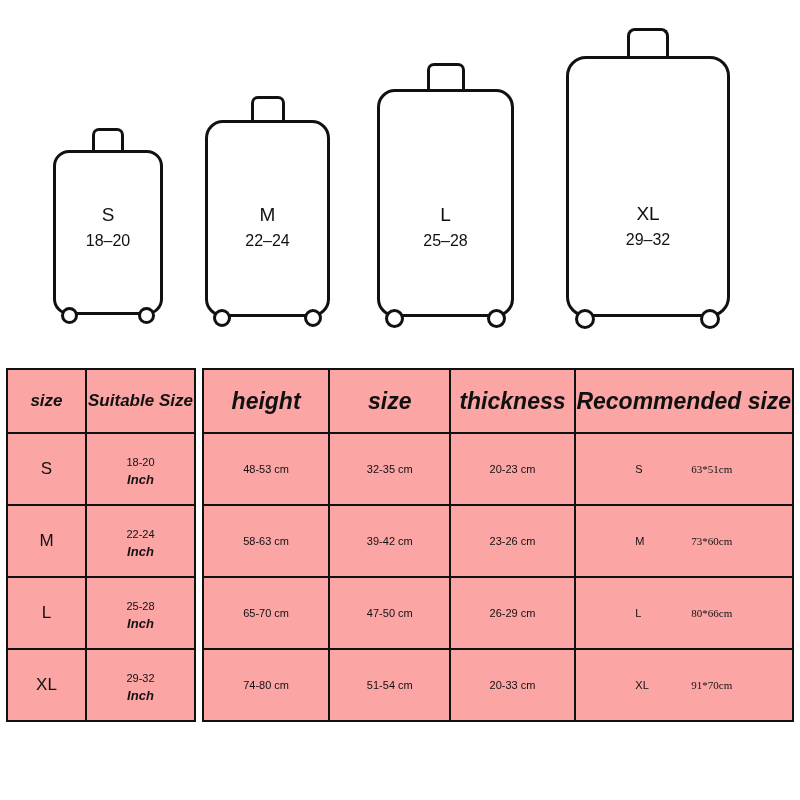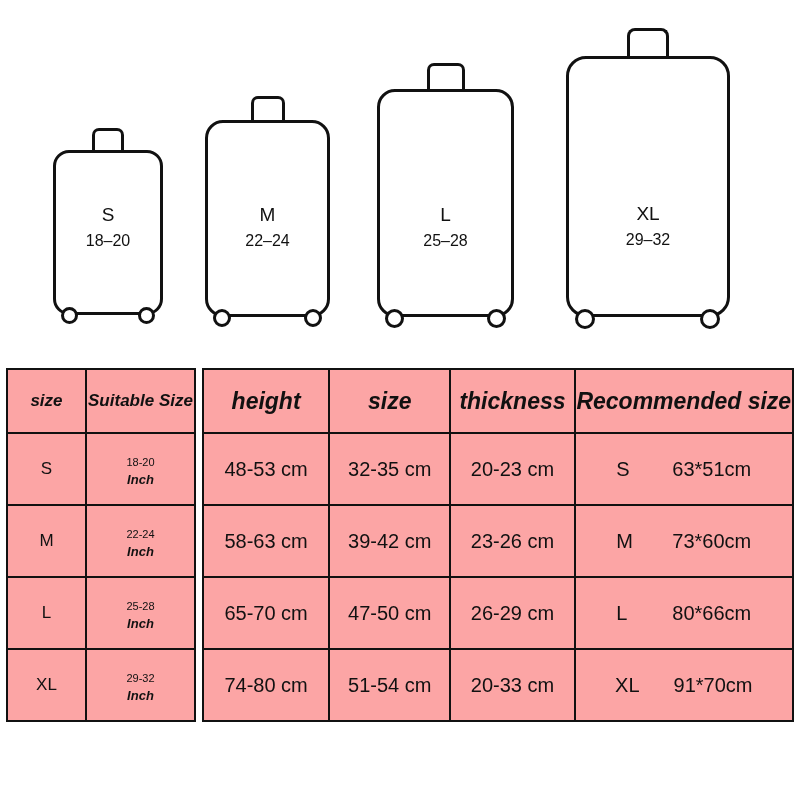--- a/index.html
+++ b/index.html
@@ -117,35 +117,35 @@
     width: 592px;
   }
   #right-table th {
     font-size: 23px;
     font-style: italic;
     font-weight: bold;
     height: 62px;
   }
   #right-table td {
     height: 70px;
-    font-size: 20px;
+    font-size: 11px;
   }
   .col-h { width: 127px; }
   .col-w { width: 123px; }
   .col-t { width: 123px; }
   .col-r { width: 219px; }
   .rec-cell {
     display: flex;
     align-items: center;
     justify-content: center;
     gap: 34px;
     padding: 0 14px;
   }
   .rec-label { min-width: 22px; text-align: left; }
-  .rec-value { text-align: right; }
+  .rec-value { text-align: right; font-family: Liberation Serif, serif; }
 </style>
 </head>
 <body>
 
 <div id="luggage-row">
 
   <div class="case" style="left:53px; top:150px; width:110px; height:165px;">
     <div class="handle" style="left:39px; top:-22px; width:32px; height:24px; border-radius:7px 7px 0 0;"></div>
     <div class="case-body" style="border-radius:16px;"></div>
     <div class="case-labels" style="top:52px;">

